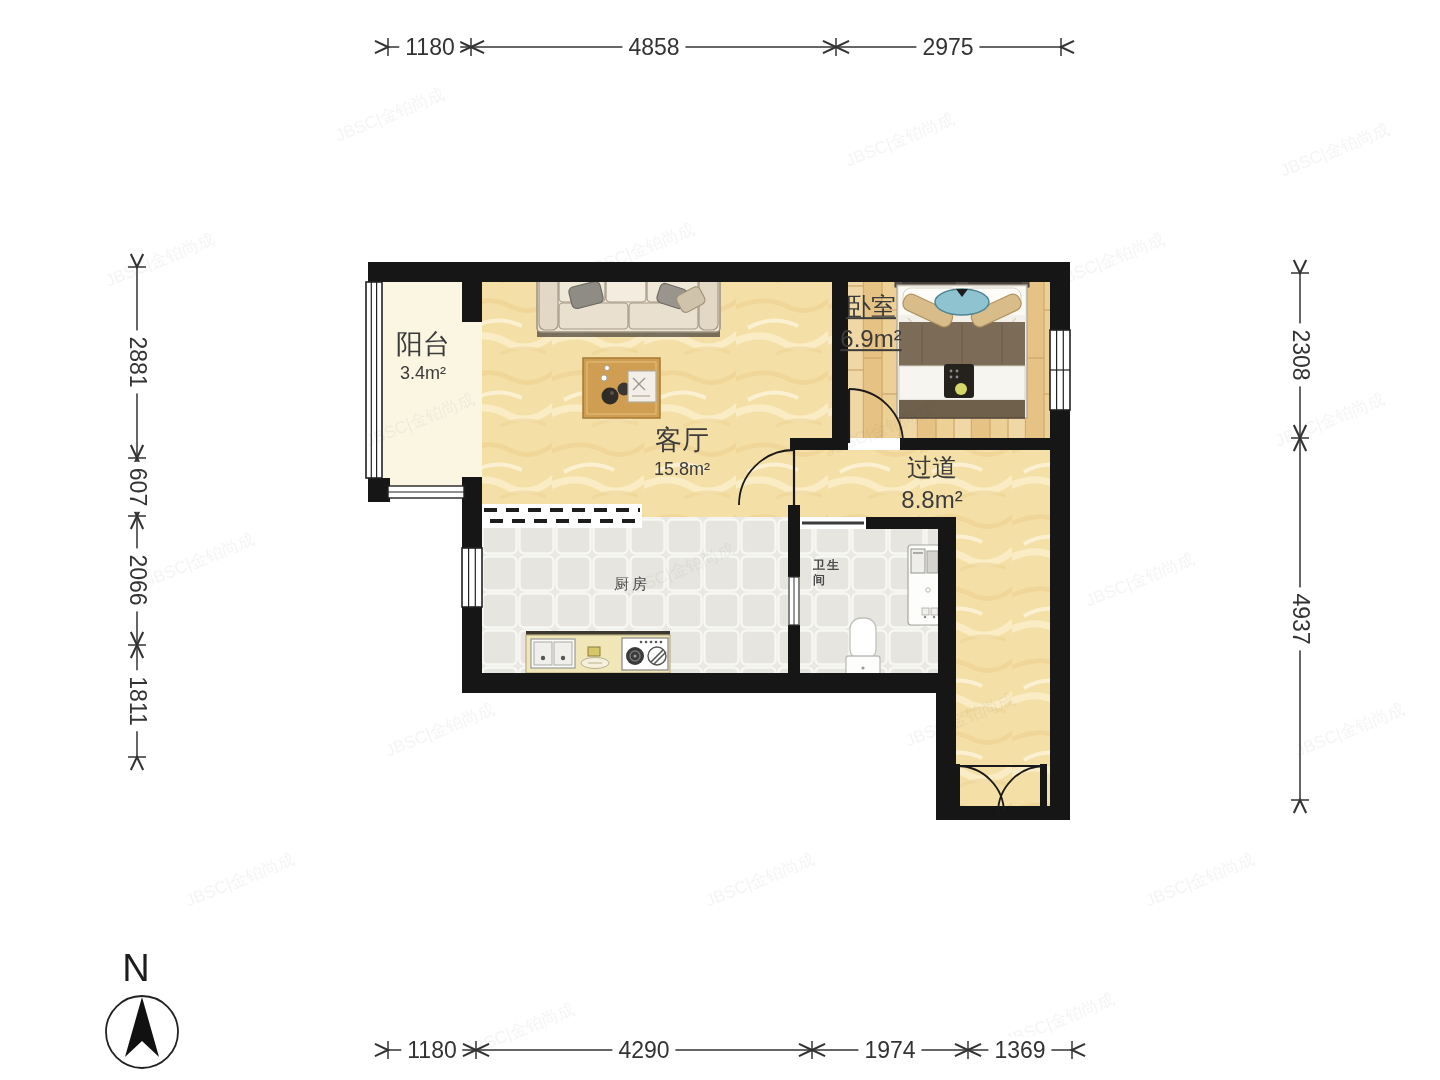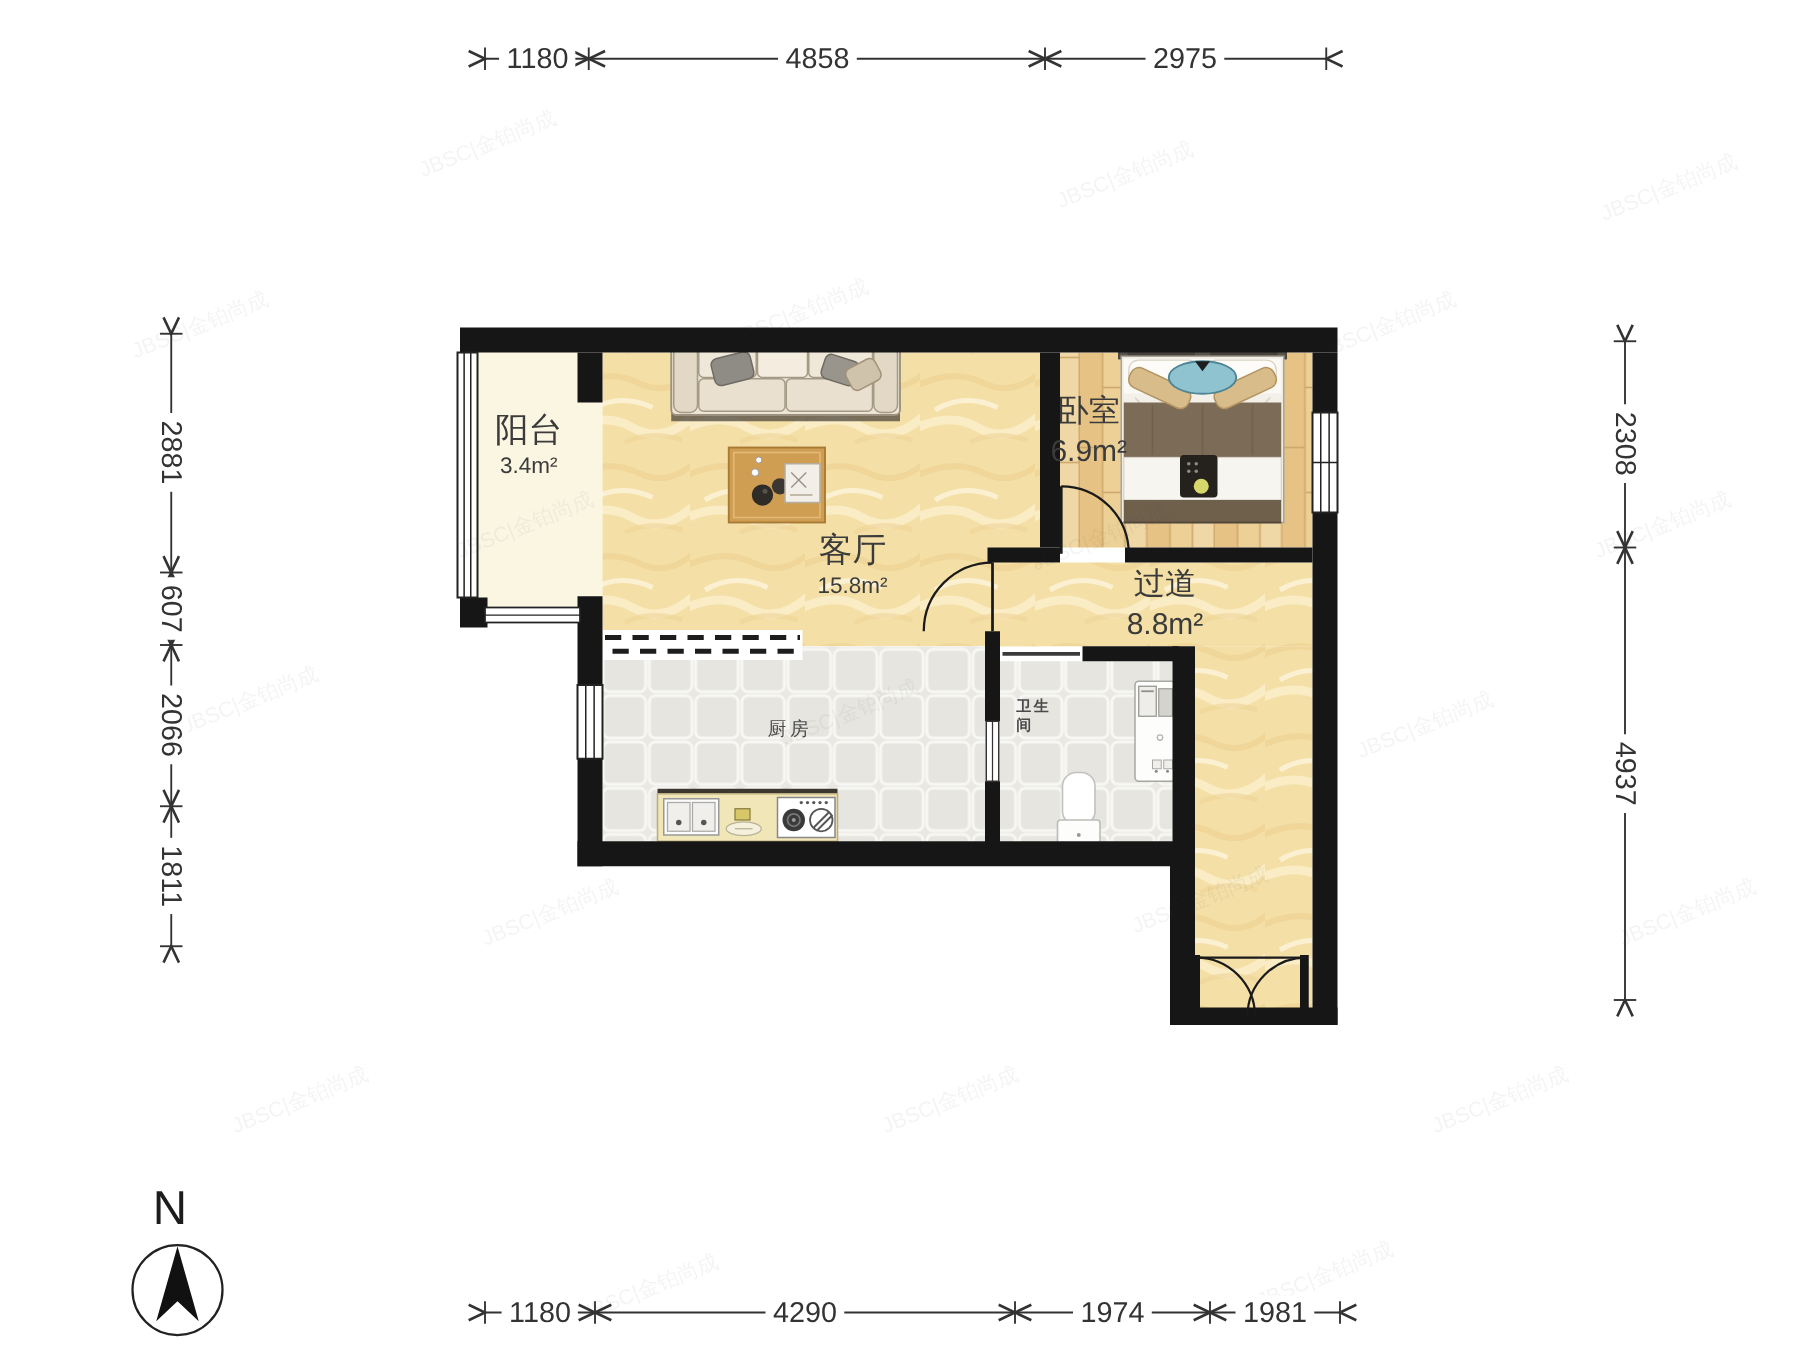--- a/index.html
+++ b/index.html
@@ -288,21 +288,21 @@
 </svg>
 
 <div class="room-label" style="left:423px;top:356px;">
   <div class="nm">阳台</div>
   <div class="ar">3.4m²</div>
 </div>
 <div class="room-label" style="left:682px;top:452px;">
   <div class="nm">客厅</div>
   <div class="ar">15.8m²</div>
 </div>
-<div class="room-label mid" style="left:871px;top:345px;">
+<div class="room-label mid" style="left:871px;top:322px;text-decoration:underline;">
   <div class="nm">卧室</div>
   <div class="ar">6.9m²</div>
 </div>
 <div class="room-label mid" style="left:932px;top:483px;">
   <div class="nm">过道</div>
   <div class="ar">8.8m²</div>
 </div>
 <div class="room-label small" style="left:632px;top:584px;">
   <span>厨房</span>
 </div>
@@ -310,21 +310,21 @@
   <span>卫生间</span>
 </div>
 
 <div class="dim" style="left:430px;top:47px;">1180</div>
 <div class="dim" style="left:654px;top:47px;">4858</div>
 <div class="dim" style="left:948px;top:47px;">2975</div>
 
 <div class="dim" style="left:432px;top:1050px;">1180</div>
 <div class="dim" style="left:644px;top:1050px;">4290</div>
 <div class="dim" style="left:890px;top:1050px;">1974</div>
-<div class="dim" style="left:1020px;top:1050px;">1981</div>
+<div class="dim" style="left:1020px;top:1050px;">1369</div>
 
 <div class="dim v" style="left:137px;top:362px;">2881</div>
 <div class="dim v" style="left:137px;top:487px;">607</div>
 <div class="dim v" style="left:137px;top:580px;">2066</div>
 <div class="dim v" style="left:137px;top:701px;">1811</div>
 
 <div class="dim v" style="left:1300px;top:355px;">2308</div>
 <div class="dim v" style="left:1300px;top:619px;">4937</div>
 
 <div class="compass-n" style="left:136px;top:968px;">N</div>

